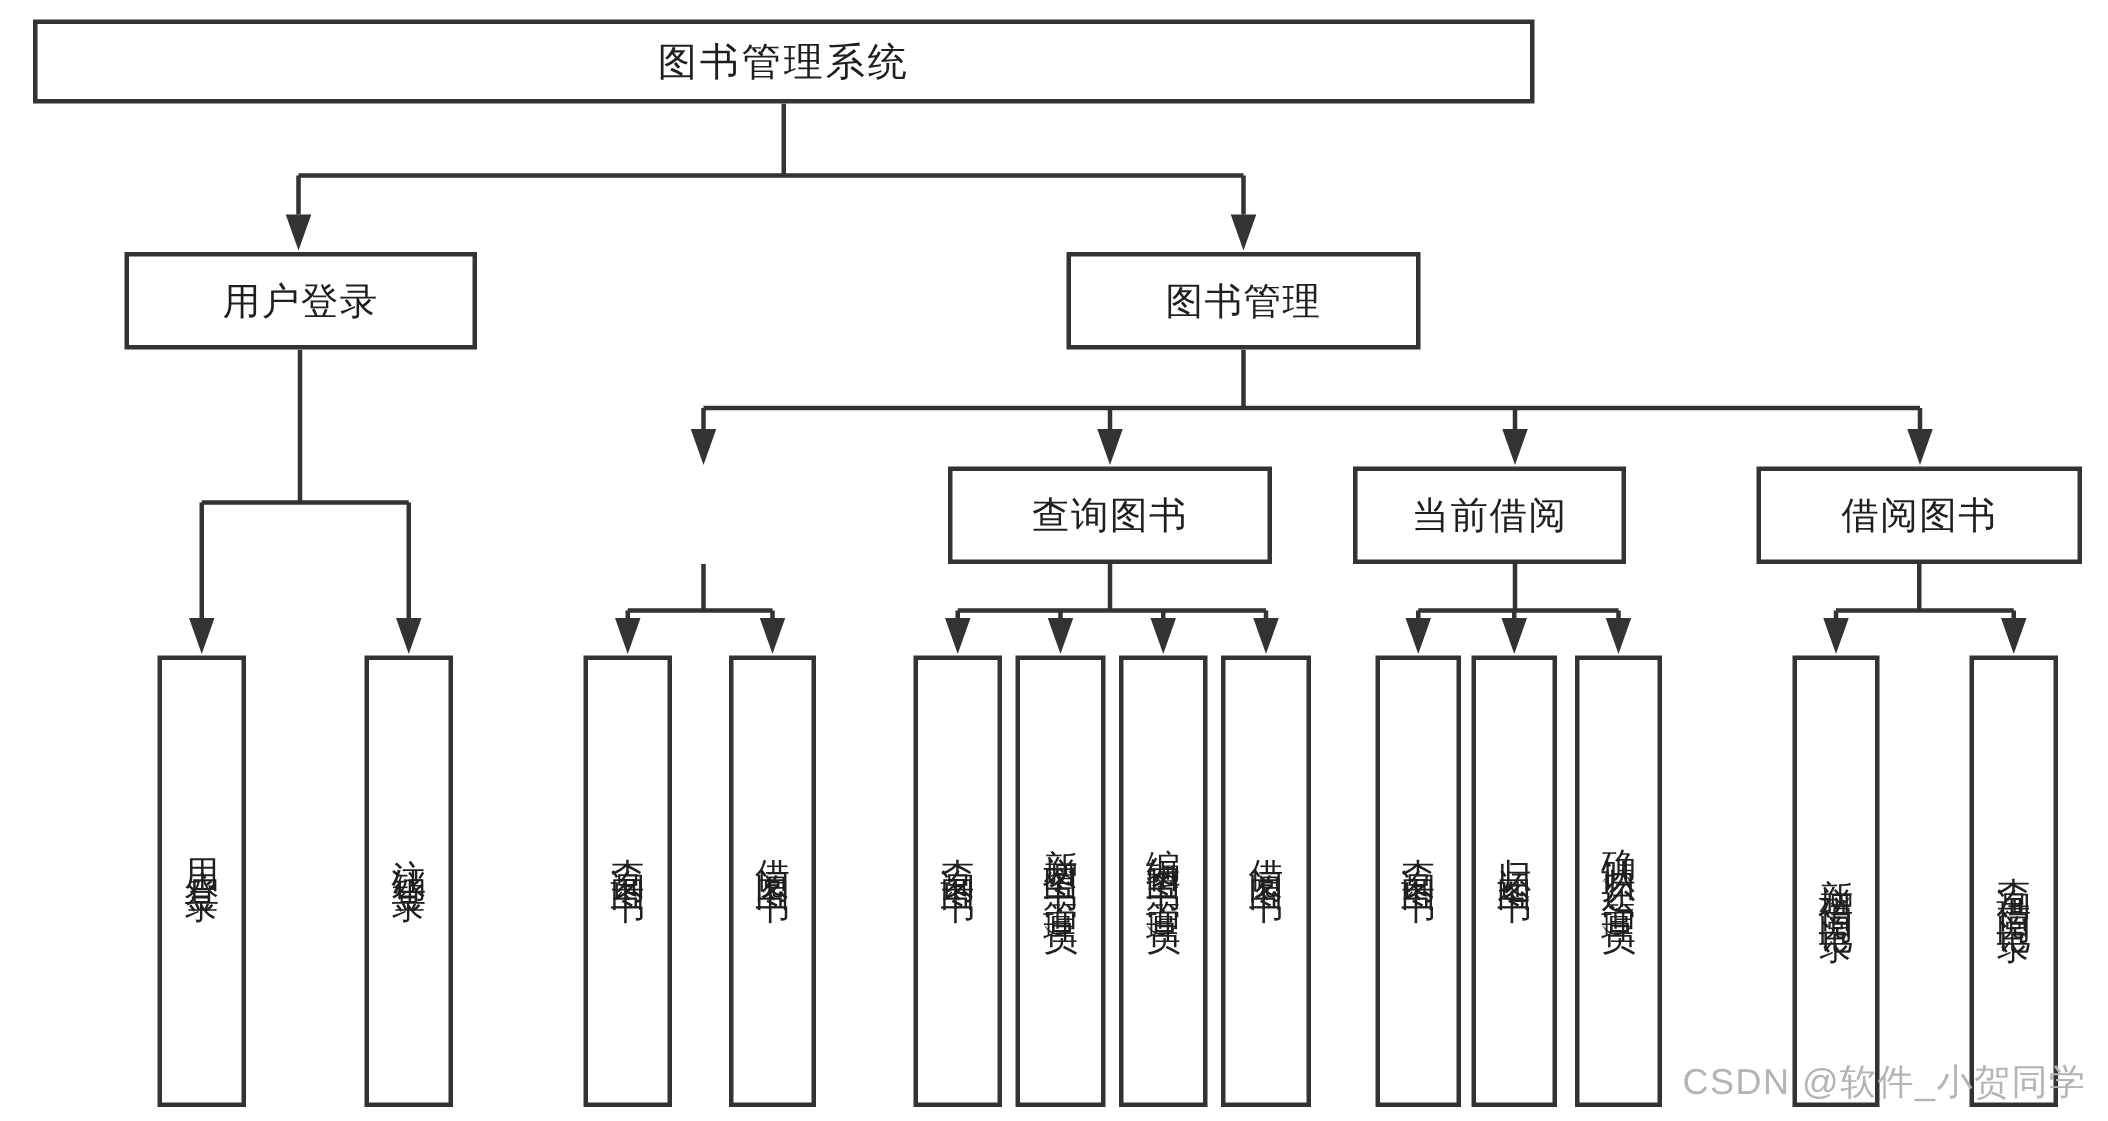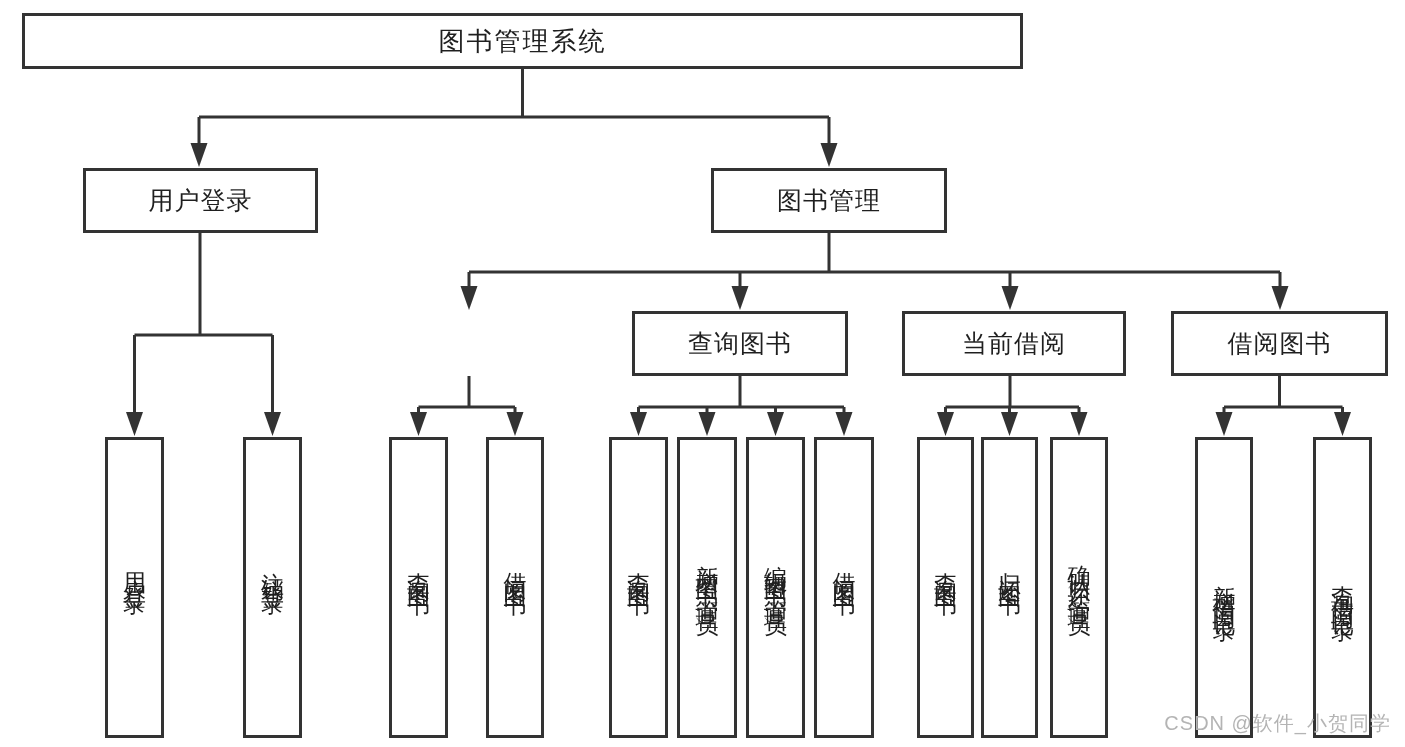--- a/index.html
+++ b/index.html
@@ -20,21 +20,21 @@
   .hbox{font-size:25px;letter-spacing:1px;white-space:nowrap;}
   .root-box{font-size:26px;letter-spacing:2px;}
   .vbox .vtext{
     writing-mode:vertical-lr;text-orientation:mixed;
     font-size:23px;letter-spacing:7px;line-height:1;
   }
   .vbox-short{padding-bottom:40px;}
   .vbox-long{padding-bottom:18px;}
   .watermark{
     position:absolute;right:14px;bottom:10px;
-    font-size:20px;letter-spacing:1px;
+    font-size:24px;letter-spacing:1px;
     color:var(--watermark,#b4b4b4);white-space:nowrap;margin-left:43px;
   }
 </style>
 </head>
 <body>
 
 <div class="canvas">
 
   <svg class="connectors" viewBox="0 0 1405 747">
     <g>
@@ -78,21 +78,21 @@
       <polygon points="1342.5,436 1334,412 1351,412"></polygon>
     </g>
   </svg>
 
   <div class="node hbox root-box" style="left:22px;top:13px;width:1001px;height:56px">图书管理系统</div>
 
   <div class="node hbox" style="left:83px;top:168px;width:235px;height:65px">用户登录</div>
   <div class="node hbox" style="left:711px;top:168px;width:236px;height:65px">图书管理</div>
 
   <div class="node hbox" style="left:632px;top:311px;width:216px;height:65px">查询图书</div>
-  <div class="node hbox" style="left:902px;top:311px;width:224px;height:65px">当前借阅</div>
+  <div class="node hbox" style="left:902px;top:311px;width:182px;height:65px">当前借阅</div>
   <div class="node hbox" style="left:1171px;top:311px;width:217px;height:65px">借阅图书</div>
 
   <div class="node vbox vbox-short" style="left:105px;top:437px;width:59px;height:301px">
     <span class="vtext">用户登录</span>
     </div>
   <div class="node vbox vbox-short" style="left:243px;top:437px;width:59px;height:301px">
     <span class="vtext">注销登录</span>
     </div>
 
   <div class="node vbox vbox-short" style="left:389px;top:437px;width:59px;height:301px">

